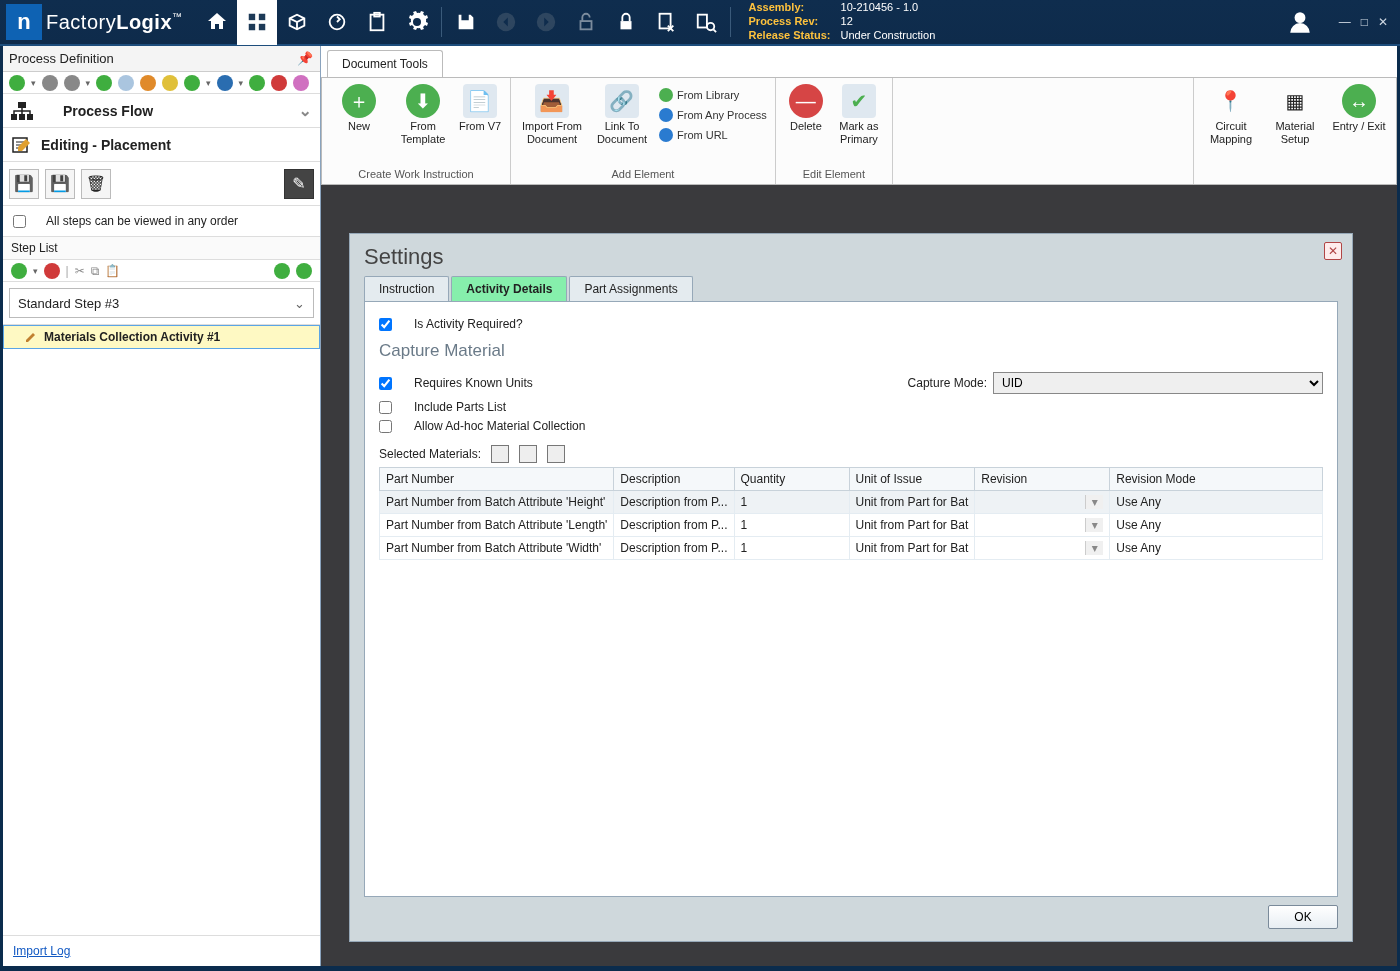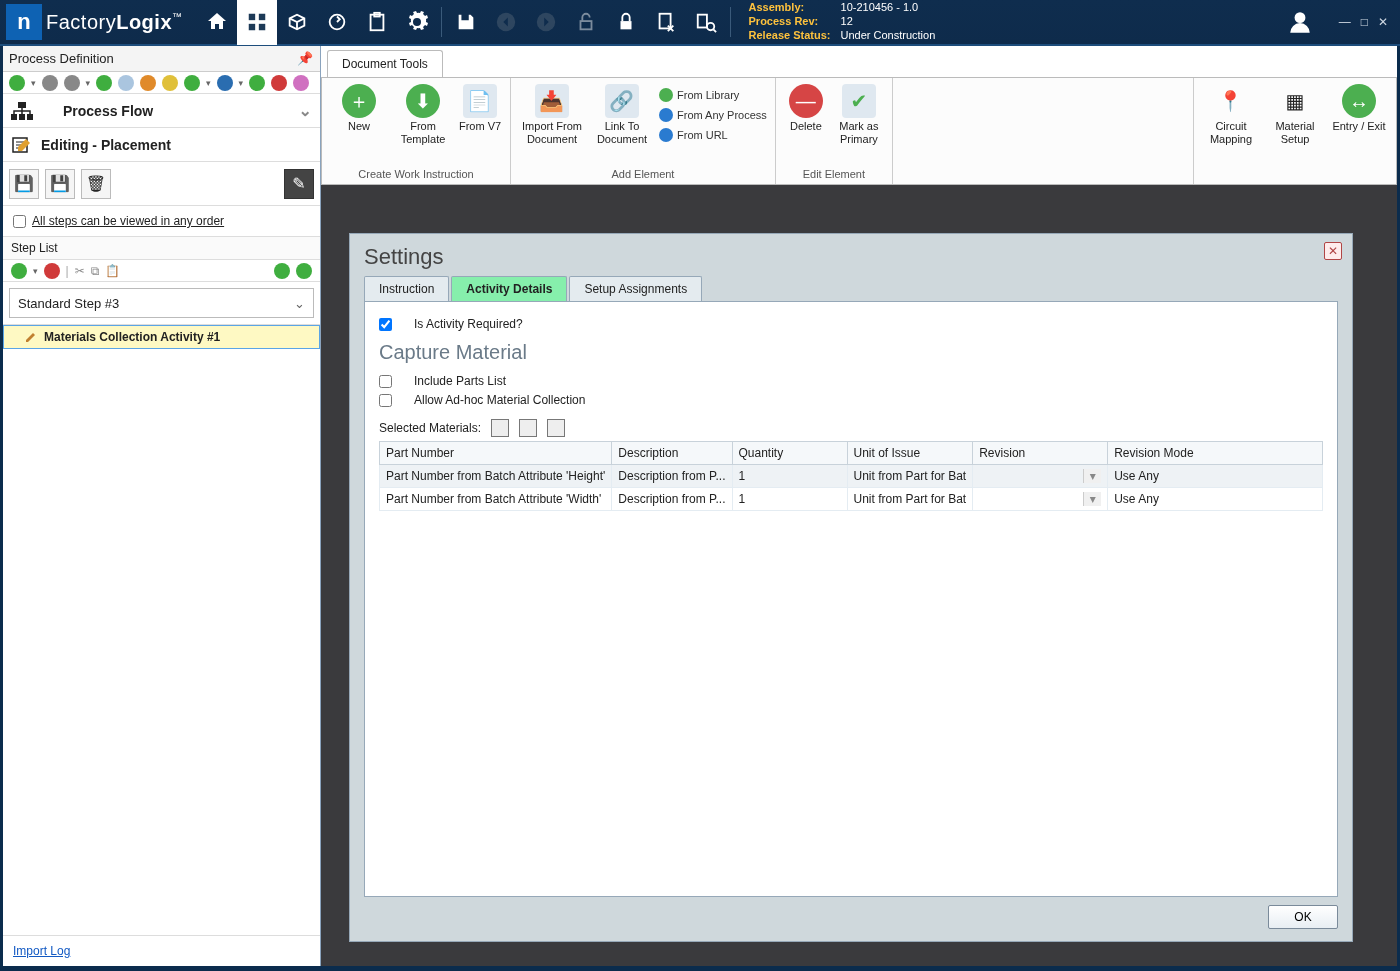--- a/index.html
+++ b/index.html
@@ -32,21 +32,21 @@
   .mini-tb { height:22px; display:flex; align-items:center; gap:6px; padding:2px 6px; border-bottom:1px solid #ddd;}
   .mini-ico { width:16px; height:16px; border-radius:8px; display:inline-block;}
   .g{background:#3fae3f;} .r{background:#d03a3a;} .b{background:#2a6db0;} .o{background:#e08a2a;} .gr{background:#888;} .y{background:#e0c03a;} .pk{background:#d070c0;}
   .flow-row { height:34px; display:flex; align-items:center; padding:0 8px; border-bottom:1px solid #ddd; font-weight:600; font-size:14px; justify-content:space-between;}
   .flow-ico { width:22px; height:18px; margin-right:8px; display:inline-block; }
   .flow-left { display:flex; align-items:center;gap:22px; }
   .edit-row { height:34px; display:flex; align-items:center; padding:0 8px; border-bottom:1px solid #ddd; font-weight:600; font-size:14px;}
   .edit-tb { height:44px; display:flex; align-items:center; padding:6px; gap:6px; border-bottom:1px solid #ddd;}
   .edit-tb .sq { width:30px; height:30px; border:1px solid #bbb; background:#f5f5f5; display:flex; align-items:center; justify-content:center; font-size:16px;}
   .edit-tb .sq.dark { margin-left:auto; background:#444; color:#fff; border-color:#333;}
-  .chk-row { padding:8px 10px; display:flex; align-items:center; gap:6px; border-bottom:1px solid #ddd;text-decoration:underline;}
+  .chk-row { padding:8px 10px; display:flex; align-items:center; gap:20px; border-bottom:1px solid #ddd;}
   input[type=checkbox]{ width:13px; height:13px; }
   .steplist-hdr { padding:4px 8px; font-size:12px; border-bottom:1px solid #ddd; background:#fafafa;}
   .steplist-tb { height:22px; display:flex; align-items:center; gap:6px; padding:2px 8px; border-bottom:1px solid #ddd;}
   .step-select { margin:6px; height:30px; border:1px solid #bbb; display:flex; align-items:center; justify-content:space-between; padding:0 8px; font-size:13px;}
   .step-tree { flex:1; border-top:1px solid #ddd; overflow:auto;}
   .tree-item { height:24px; display:flex; align-items:center; padding:0 10px 0 24px; gap:6px; font-size:12px;}
   .tree-item.sel { background:#fef9c3; font-weight:bold; border:1px solid #5aa5e6;padding-left:20px;}
   .pencil { width:14px; height:14px; display:inline-block; }
   .import-link { padding:8px 10px; border-top:1px solid #ddd;}
   .import-link a { color:#1259c3; font-size:12px; text-decoration:underline; cursor:pointer;}
@@ -68,21 +68,21 @@
 
   
   .canvas { flex:1; position:relative; padding:48px 44px 24px 28px; }
   .settings { background:#cfd8dc; border:1px solid #96a8b8; height:100%; display:flex; flex-direction:column; padding:10px 14px 12px 14px; position:relative;}
   .settings h2 { font-weight:400; font-size:22px; color:#444; margin-bottom:6px;}
   .close-x { position:absolute; top:8px; right:10px; width:18px; height:18px; border:1px solid #b04545; background:#ffecec; color:#b04545; font-size:12px; text-align:center; line-height:16px; border-radius:2px;}
   .tabs { display:flex; border-bottom:1px solid #96a8b8; }
   .tab { padding:5px 14px; font-size:12px; border:1px solid #96a8b8; border-bottom:none; background:#e4ebef; margin-right:2px; border-radius:2px 2px 0 0;}
   .tab.active { background:#86efac; font-weight:600;}
   .tab-body { background:#fff; flex:1; border:1px solid #96a8b8; border-top:none; padding:10px 14px; overflow:auto;}
-  .sec-title { font-size:20px; color:#6a7a88; font-weight:400; margin:10px 0 10px 0;}
+  .sec-title { font-size:17px; color:#6a7a88; font-weight:400; margin:10px 0 10px 0;}
   .form-row { display:flex; align-items:center; gap:22px; margin:5px 0; font-size:12px;}
   .form-split { display:flex; justify-content:space-between; align-items:center;}
   .capmode { display:flex; align-items:center; gap:6px;}
   .capmode select { width:330px; height:22px; border:1px solid #888; font-size:12px; padding:0 4px;}
   .selmat-row { display:flex; align-items:center; gap:10px; margin-top:12px; margin-bottom:4px;}
   .selmat-row .ib { width:18px; height:18px; border:1px solid #777; background:#eee; display:inline-block;}
   table.grid { width:100%; border-collapse:collapse; font-size:12px;}
   table.grid th { text-align:left; font-weight:400; padding:4px 6px; border:1px solid #c8d2da; background:#f5f8fa;}
   table.grid td { padding:4px 6px; border:1px solid #e4ecf2; white-space:nowrap; overflow:hidden; text-overflow:ellipsis;}
   table.grid tr.selrow td { background:#eef2f5;}
@@ -352,28 +352,40 @@
       </div>
     </div>
 
     <div class="canvas">
       <div class="settings">
         <div class="close-x">✕</div>
         <h2>Settings</h2>
         <div class="tabs">
           <div class="tab">Instruction</div>
           <div class="tab active">Activity Details</div>
-          <div class="tab">Setup Assignments</div>
+          <div class="tab">Part Assignments</div>
         </div>
         <div class="tab-body">
           <div class="form-row">
             <input type="checkbox" checked="" style="">
             <span>Is Activity Required?</span>
           </div>
           <div class="sec-title">Capture Material</div>
+          <div class="form-split">
+            <div class="form-row">
+              <input type="checkbox" checked="" style="">
+              <span>Requires Known Units</span>
+            </div>
+            <div class="capmode">
+              <span>Capture Mode:</span>
+              <select>
+                <option>UID</option>
+              </select>
+            </div>
+          </div>
           <div class="form-row">
             <input type="checkbox" style="">
             <span>Include Parts List</span>
           </div>
           <div class="form-row">
             <input type="checkbox" style="">
             <span>Allow Ad-hoc Material Collection</span>
           </div>
           <div class="selmat-row">
             <span>Selected Materials:</span>
@@ -408,20 +420,33 @@
                   <td>Unit from Part for Bat</td>
                   <td>
                     <div class="revcell">
                       <span></span>
                       <span class="revdd">▾</span>
                     </div>
                   </td>
                   <td>Use Any</td>
                 </tr>
                 <tr>
+                  <td>Part Number from Batch Attribute 'Length'</td>
+                  <td>Description from P...</td>
+                  <td>1</td>
+                  <td>Unit from Part for Bat</td>
+                  <td>
+                    <div class="revcell">
+                      <span></span>
+                      <span class="revdd">▾</span>
+                    </div>
+                  </td>
+                  <td>Use Any</td>
+                </tr>
+                <tr>
                   <td>Part Number from Batch Attribute 'Width'</td>
                   <td>Description from P...</td>
                   <td>1</td>
                   <td>Unit from Part for Bat</td>
                   <td>
                     <div class="revcell">
                       <span></span>
                       <span class="revdd">▾</span>
                     </div>
                   </td>

